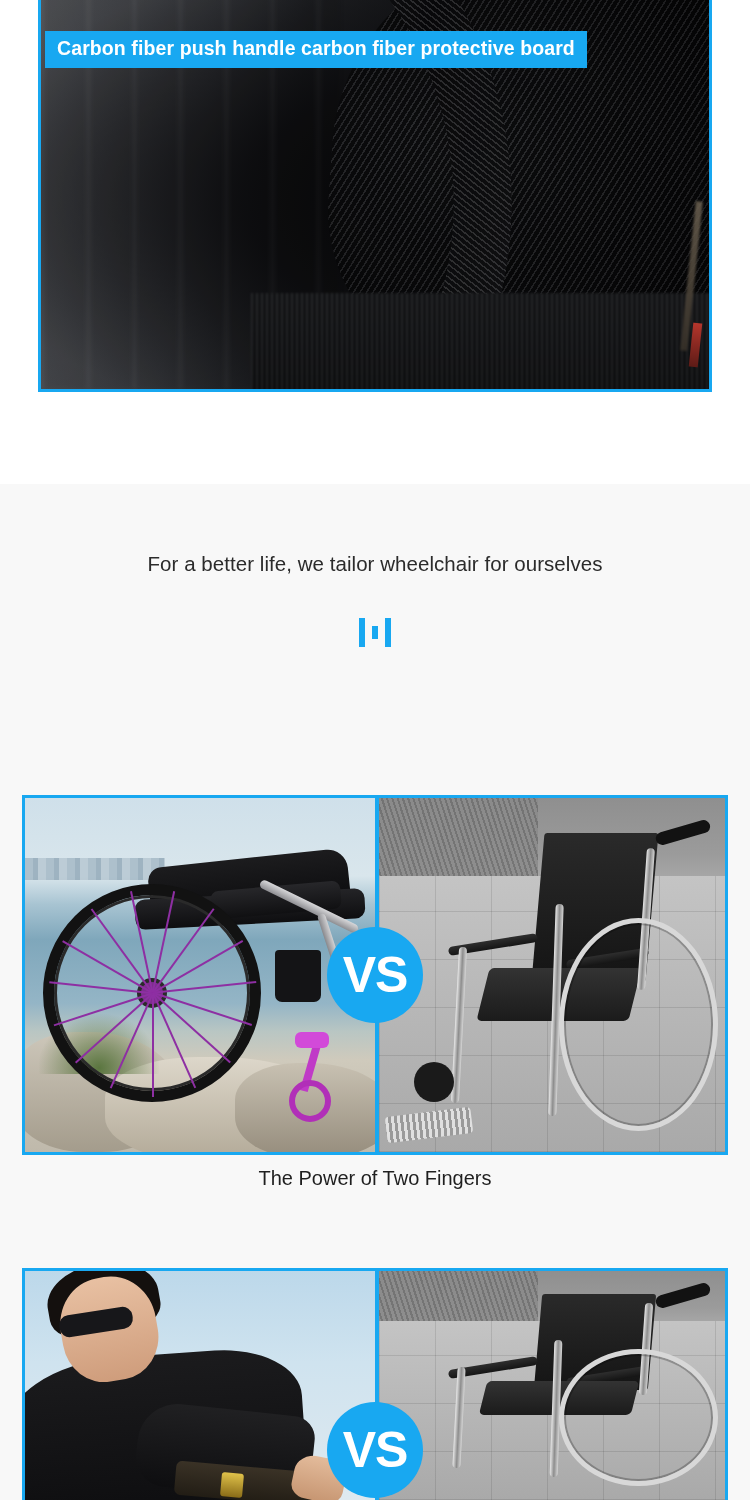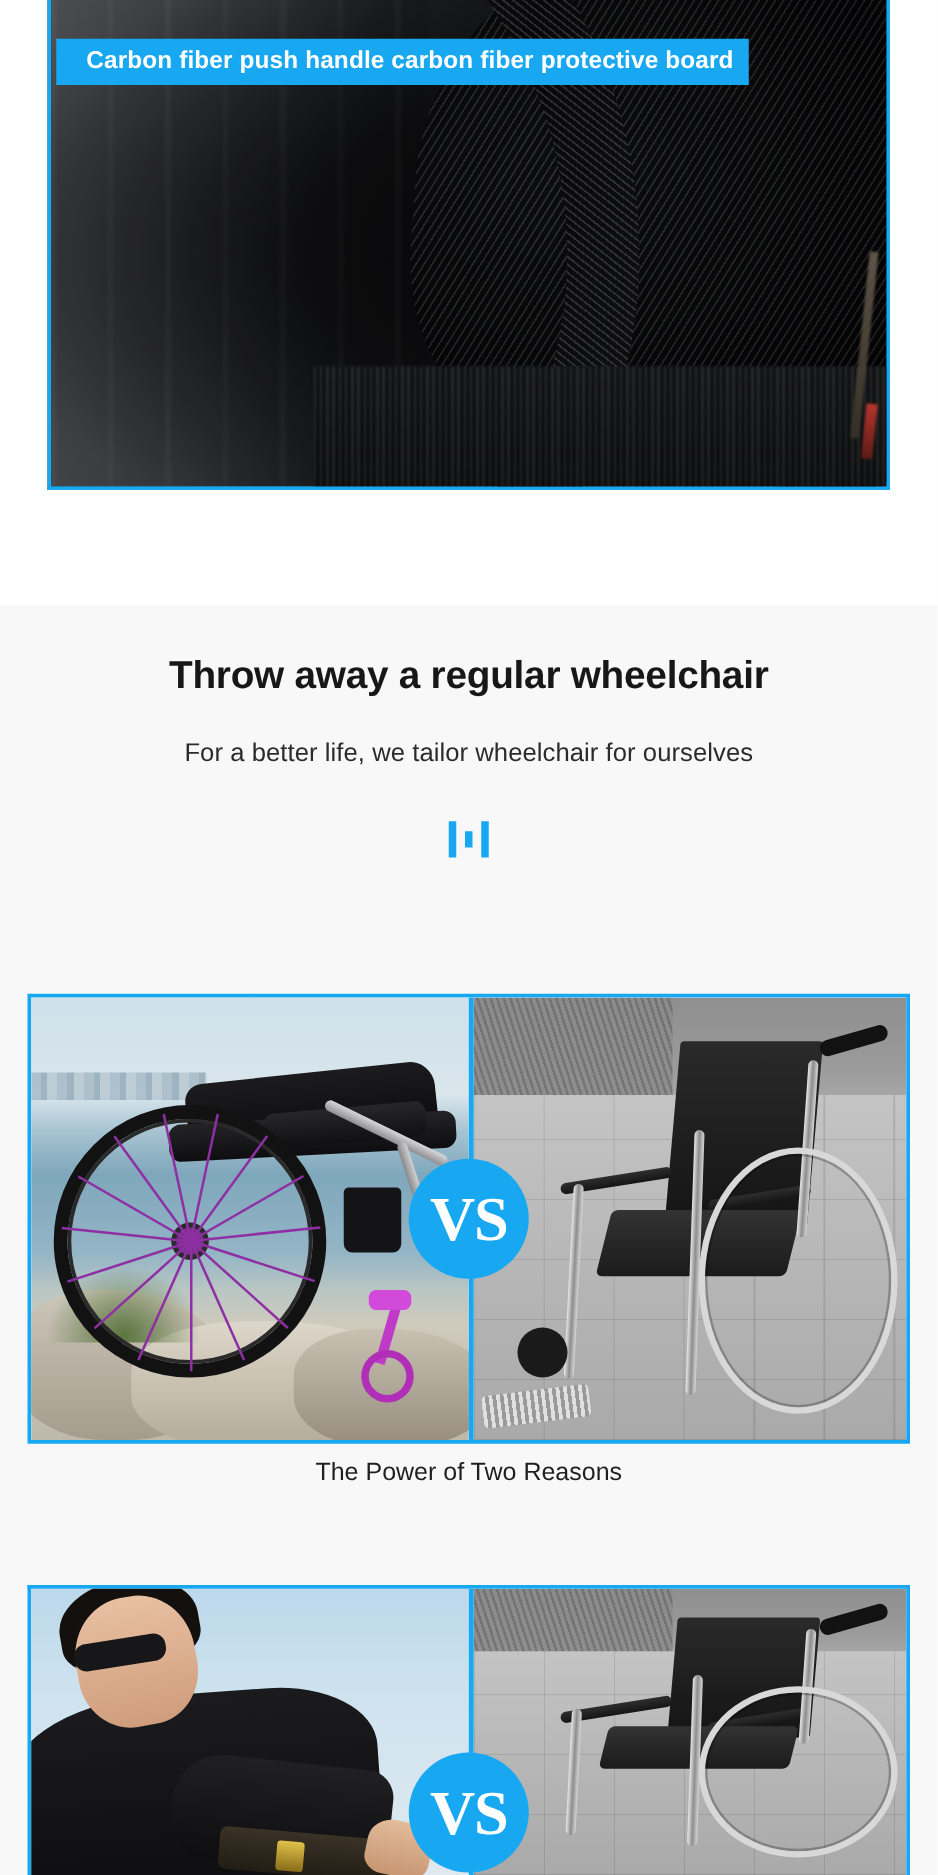--- a/index.html
+++ b/index.html
@@ -104,21 +104,21 @@
     background:linear-gradient(#b5362c,#5d1b16);
     transform:rotate(6deg); filter:blur(.7px);
   }
   .hero-label{
     position:absolute; left:4px; top:68px;
     background:#18A8F1;
     color:#ffffff;
     font-size:19.5px;
     font-weight:bold;
     letter-spacing:.1px;
-    padding:8px 12px 9px 24px;
+    padding:8px 12px 9px 12px;
     white-space:nowrap;
     line-height:1;
     text-align:right;
   }
 
   
   .why-section{
     position:absolute; left:0; top:484px; width:750px; height:1016px;
     background:#F8F8F8;
   }
@@ -258,21 +258,20 @@
   .vs-badge{
     position:absolute; top:50%; left:50%;
     width:96px; height:96px; margin:-48px 0 0 -48px;
     border-radius:50%;
     background:#18A8F1;
     color:#ffffff;
     font-size:50px; font-weight:bold;
     display:flex; align-items:center; justify-content:center;
     letter-spacing:-1px;
     z-index:5;
-    font-family:Liberation Serif, serif;
   }
   .compare-block.second .vs-badge{ top:78%; }
 
   
   .caption-row{
     position:absolute; left:22px; top:1166px; width:706px;
     display:flex;
   }
   .caption{
     flex:1; text-align:center;
@@ -295,21 +294,20 @@
       <div class="hero-rod"></div>
       <div class="hero-rod-tip"></div>
     </div>
     <div class="hero-label">Carbon fiber push handle carbon fiber protective board</div>
   </div>
 </section>
 
 <section class="why-section">
 
   <h2 class="why-heading">
-    <span>Throw away a regular wheelchair</span>
   </h2>
 
   <p class="why-sub">For a better life, we tailor wheelchair for ourselves</p>
 
   <div class="ornament">
     <i class="tall"></i>
     <i class="short"></i>
     <i class="tall"></i>
   </div>
 
@@ -376,21 +374,21 @@
         <div class="wcGrip"></div>
       </div>
     </div>
 
   </div>
   <div class="vs-badge">VS</div>
 </div>
 
 <div class="caption-row">
   <div class="caption">
-    <span>The Power of Two Reasons</span>
+    <span>The Power of Two Fingers</span>
   </div>
 </div>
 
 <div class="compare-block second">
   <div class="compare-inner">
 
     <div class="pane left">
       <div class="photoC">
         <div class="manBody"></div>
         <div class="manHair"></div>

